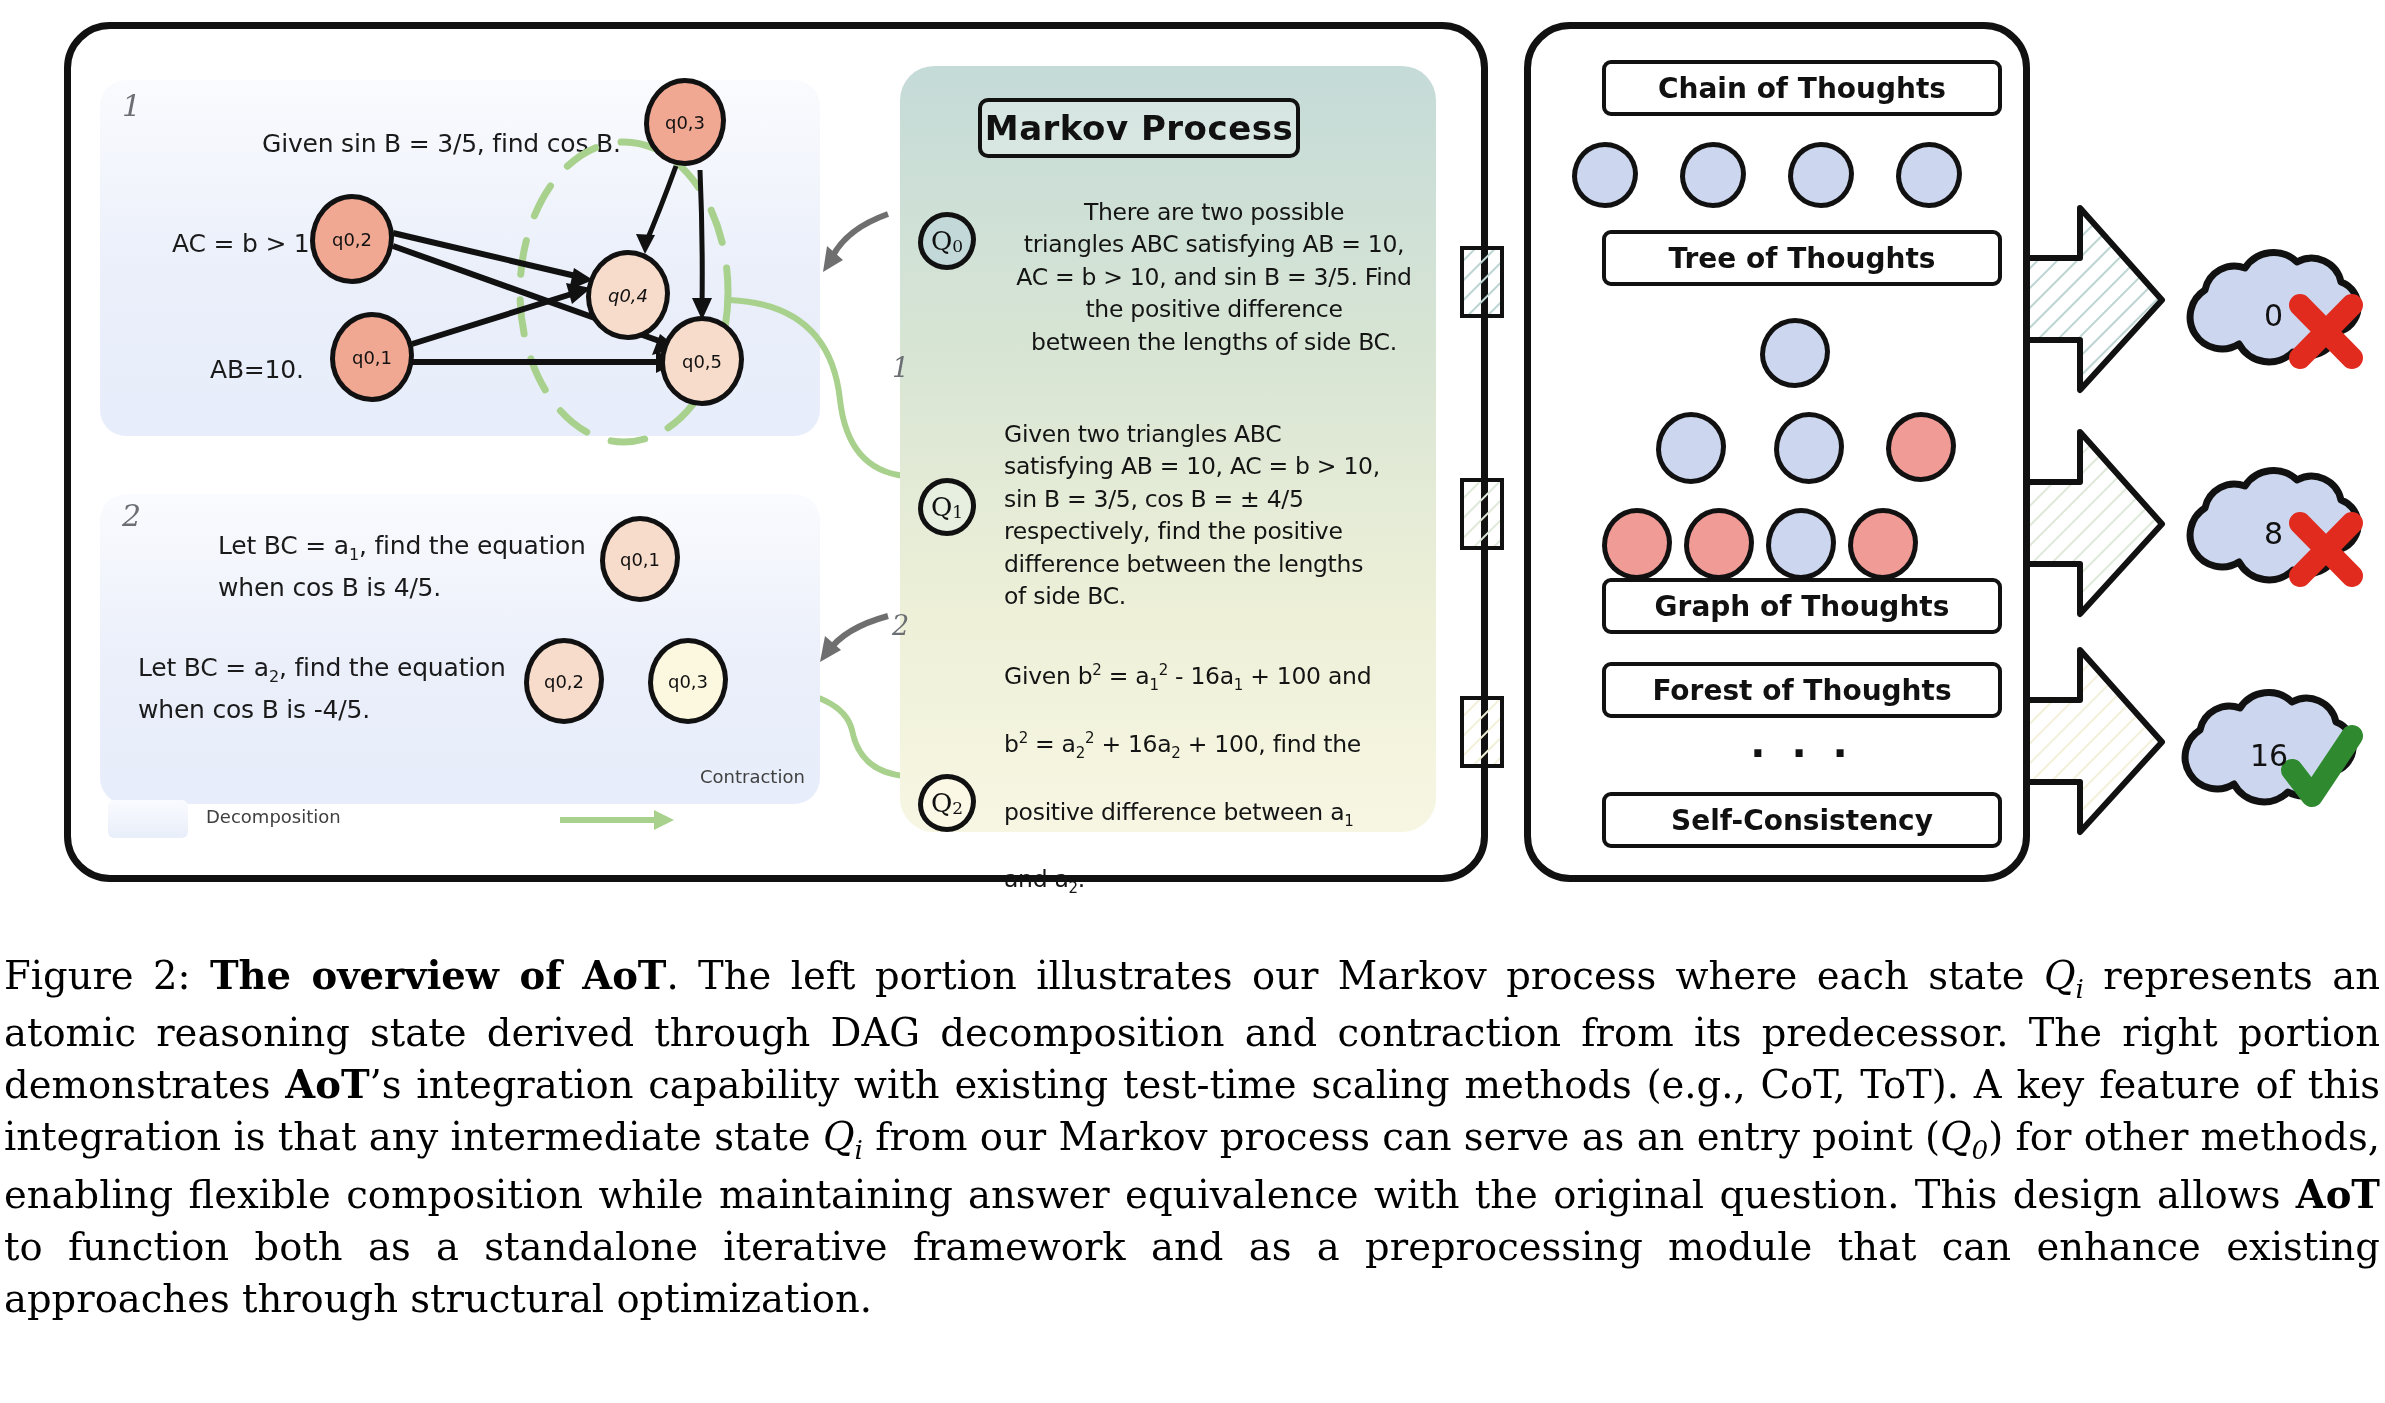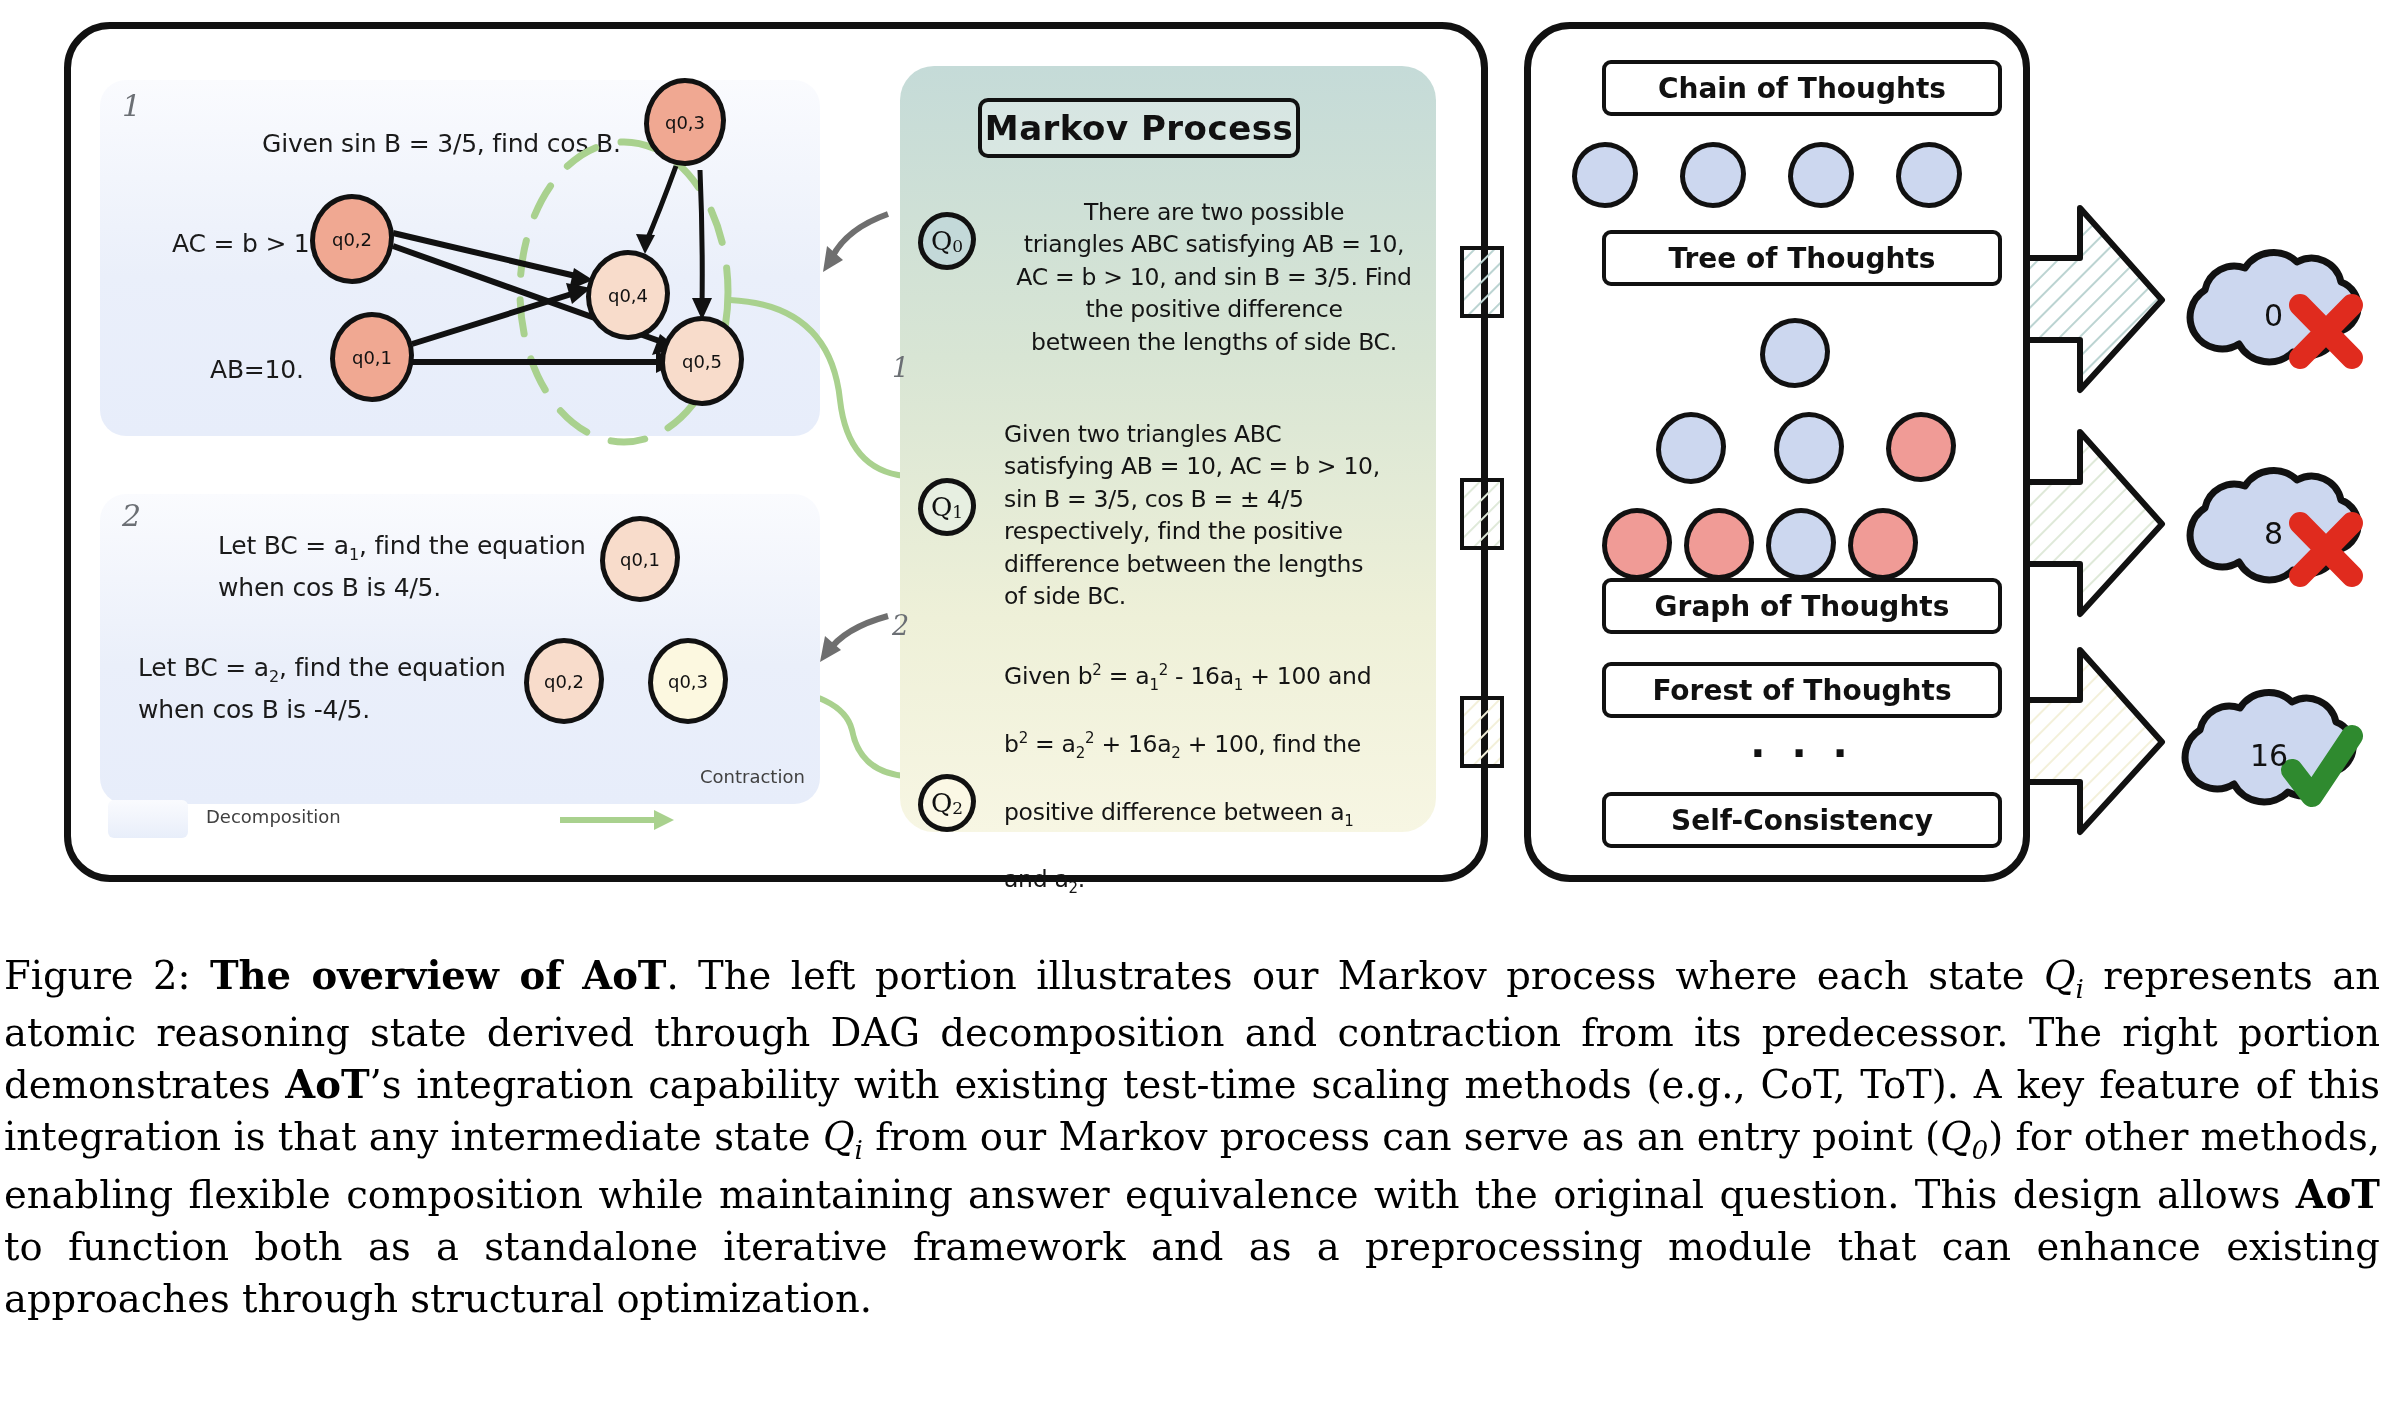--- a/index.html
+++ b/index.html
@@ -344,21 +344,21 @@
       <path d="M 2292 770 L 2312 796 L 2352 736" stroke="#2f8a2f" stroke-width="22" stroke-linecap="round" stroke-linejoin="round" fill="none"></path>
     </g>
   </svg>
 
   <div class="node dark" style="left:644px; top:78px;  width:82px; height:88px;">
       <span>q0,3</span>
     </div>
   <div class="node dark" style="left:310px; top:194px; width:84px; height:90px;">
       <span>q0,2</span>
     </div>
-  <div class="node light" style="left:586px; top:250px; width:84px; height:90px;">
+  <div class="node light" style="left:586px; top:250px; width:84px; height:90px;font-style:italic;">
       <span>q0,4</span>
     </div>
   <div class="node dark" style="left:330px; top:312px; width:84px; height:90px;">
       <span>q0,1</span>
     </div>
   <div class="node light" style="left:660px; top:316px; width:84px; height:90px;">
       <span>q0,5</span>
     </div>
 
   <div class="decomp-panel" id="decomp-2"></div>

